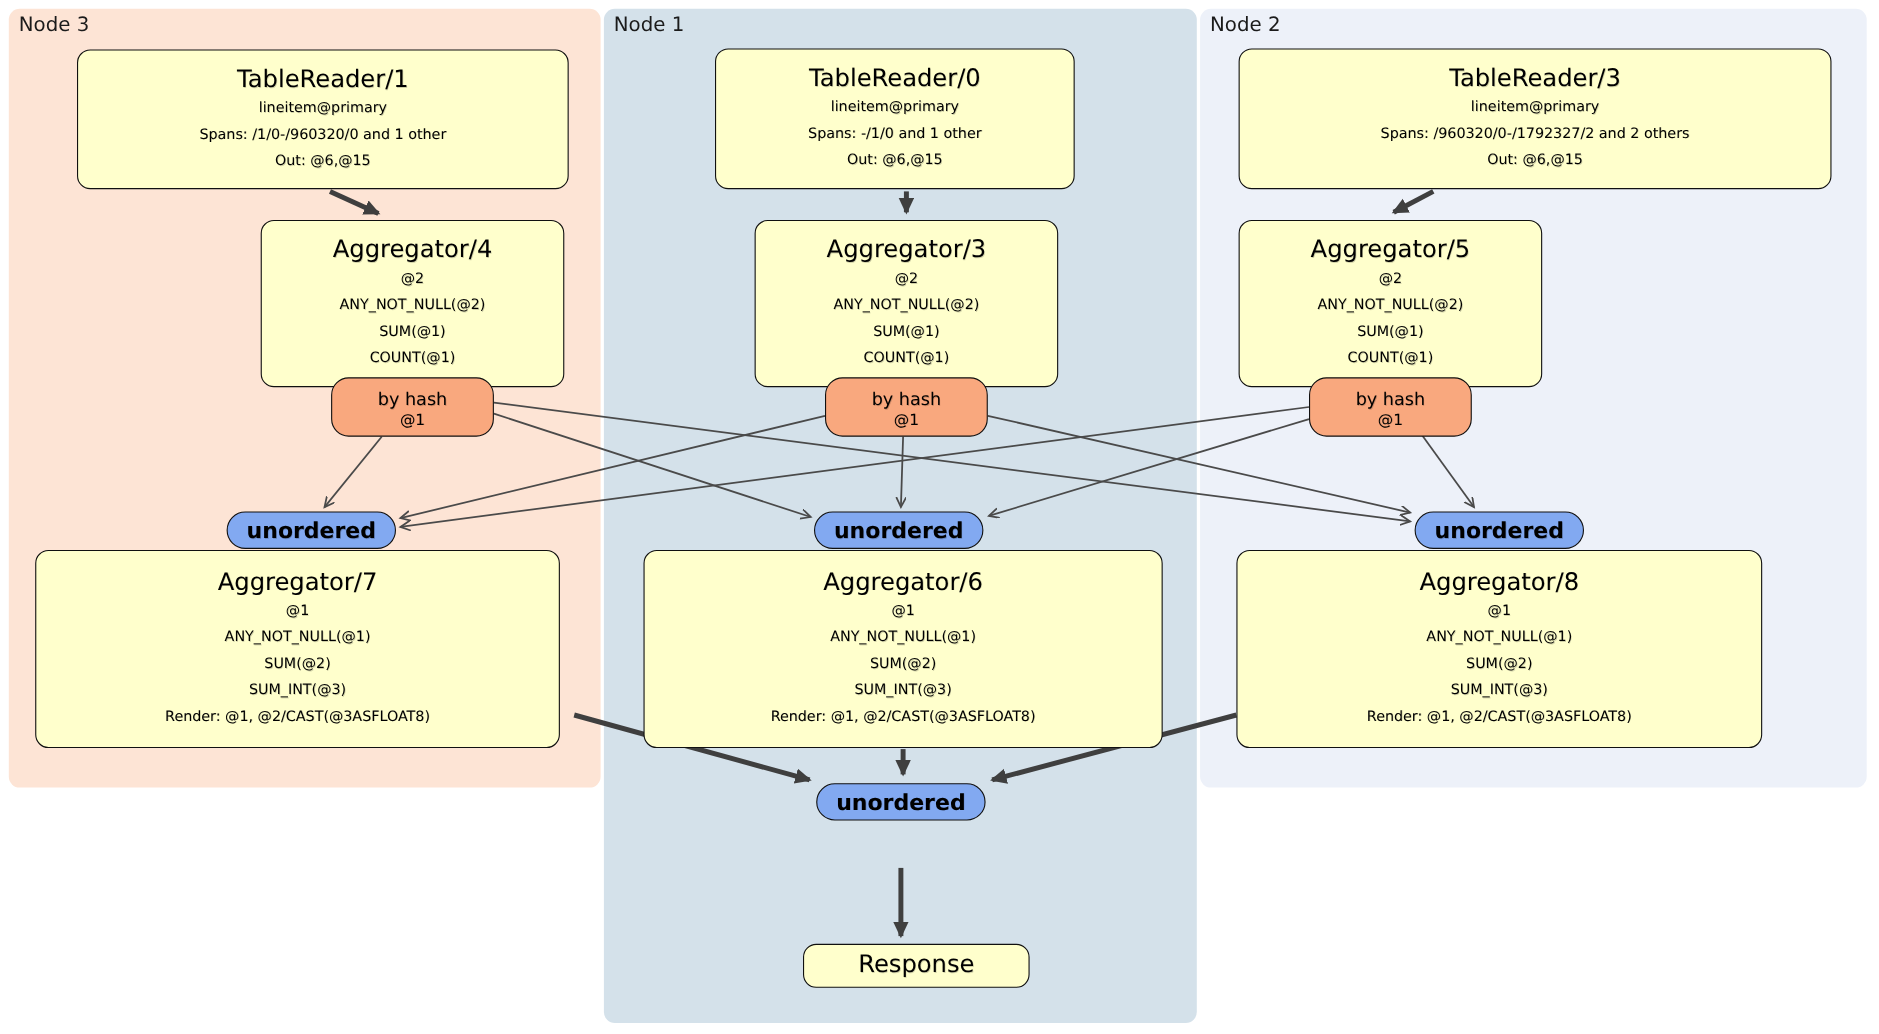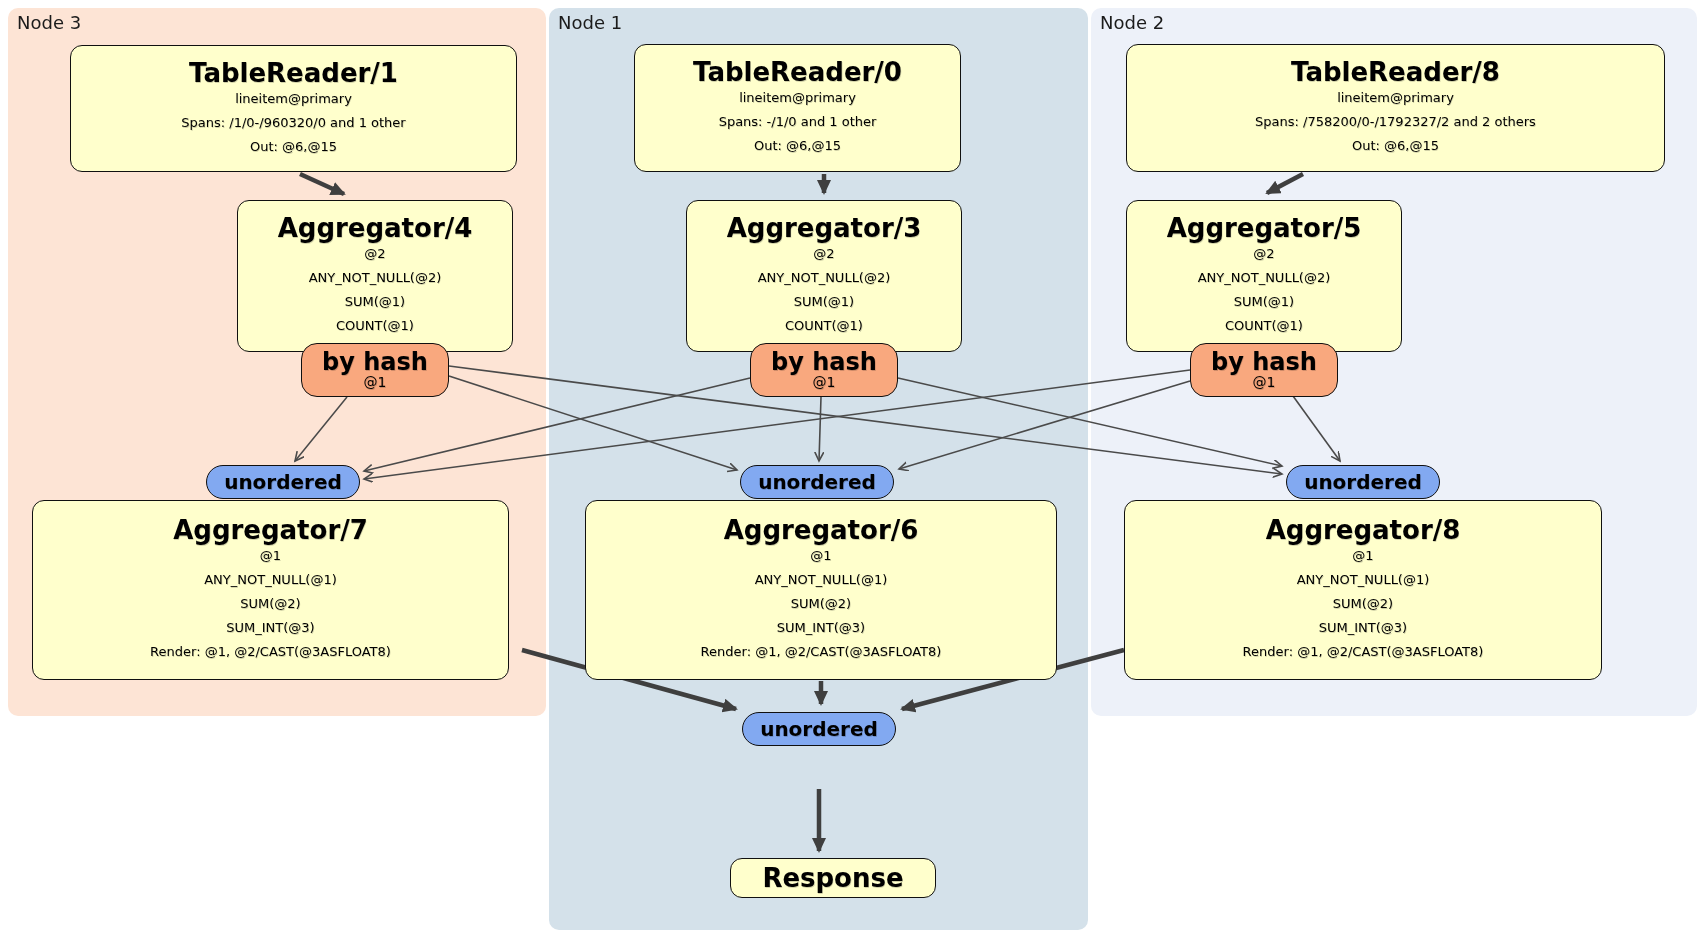--- a/index.html
+++ b/index.html
@@ -17,30 +17,30 @@
   #athin path{stroke:var(--edge-thin,#4a4a4a);fill:none;stroke-width:1.6;}
   #athick path{fill:var(--edge-thick,#3f3f3f);}
   .pbox{
     position:absolute;z-index:3;box-sizing:border-box;
     background:var(--processor-fill,#ffffcc);
     border:1.6px solid #101010;border-radius:12px;
     display:flex;flex-direction:column;justify-content:center;align-items:center;
     text-align:center;padding:4px 8px;
     text-shadow:0.6px 0.8px 0 rgba(0,0,0,0.18);
   }
-  .ptitle{font-weight:bold;font-size:26px;line-height:28px;white-space:nowrap;}
+  .ptitle{font-weight:normal;font-size:22px;line-height:28px;white-space:nowrap;}
   .plines .line{font-size:13px;line-height:24px;white-space:nowrap;}
   .router{
     position:absolute;z-index:4;box-sizing:border-box;
     background:var(--router-fill,#f9a87e);
     border:1.8px solid #101010;border-radius:16px;
     display:flex;flex-direction:column;justify-content:center;align-items:center;
     text-align:center;text-shadow:0.6px 0.8px 0 rgba(0,0,0,0.18);
   }
-  .router .rlabel{font-weight:bold;font-size:24px;line-height:23px;}
+  .router .rlabel{font-weight:normal;font-size:16px;line-height:23px;}
   .router .rdetail{font-size:14px;line-height:16px;}
   .sync{
     position:absolute;z-index:4;box-sizing:border-box;
     background:var(--sync-fill,#82a9f1);
     border:1.8px solid #101010;border-radius:18px;
     display:flex;justify-content:center;align-items:center;
     font-weight:bold;font-size:20px;text-shadow:0.6px 0.8px 0 rgba(0,0,0,0.18);text-align:center;
   }
 </style>
 </head>
@@ -115,21 +115,21 @@
     <div class="ptitle">Aggregator/7</div>
     <div class="plines">
         <div class="line">@1</div>
         <div class="line">ANY_NOT_NULL(@1)</div>
         <div class="line">SUM(@2)</div>
         <div class="line">SUM_INT(@3)</div>
         <div class="line">Render: @1, @2/CAST(@3ASFLOAT8)</div>
       </div>
   </div>
 
-  <div class="pbox" style="left:634px;top:44px;width:327px;height:128px;">
+  <div class="pbox" style="left:650px;top:44px;width:327px;height:128px;">
     <div class="ptitle">TableReader/0</div>
     <div class="plines">
         <div class="line">lineitem@primary</div>
         <div class="line">Spans: -/1/0 and 1 other</div>
         <div class="line">Out: @6,@15</div>
       </div>
   </div>
   <div class="pbox" style="left:686px;top:200px;width:276px;height:152px;">
     <div class="ptitle">Aggregator/3</div>
     <div class="plines">
@@ -157,24 +157,24 @@
       </div>
   </div>
   <div class="sync" style="left:742px;top:712px;width:154px;height:34px;">
     <span>unordered</span>
   </div>
   <div class="pbox" style="left:730px;top:858px;width:206px;height:40px;">
     <div class="ptitle">Response</div>
   </div>
 
   <div class="pbox" style="left:1126px;top:44px;width:539px;height:128px;">
-    <div class="ptitle">TableReader/8</div>
+    <div class="ptitle">TableReader/3</div>
     <div class="plines">
         <div class="line">lineitem@primary</div>
-        <div class="line">Spans: /758200/0-/1792327/2 and 2 others</div>
+        <div class="line">Spans: /960320/0-/1792327/2 and 2 others</div>
         <div class="line">Out: @6,@15</div>
       </div>
   </div>
   <div class="pbox" style="left:1126px;top:200px;width:276px;height:152px;">
     <div class="ptitle">Aggregator/5</div>
     <div class="plines">
         <div class="line">@2</div>
         <div class="line">ANY_NOT_NULL(@2)</div>
         <div class="line">SUM(@1)</div>
         <div class="line">COUNT(@1)</div>

